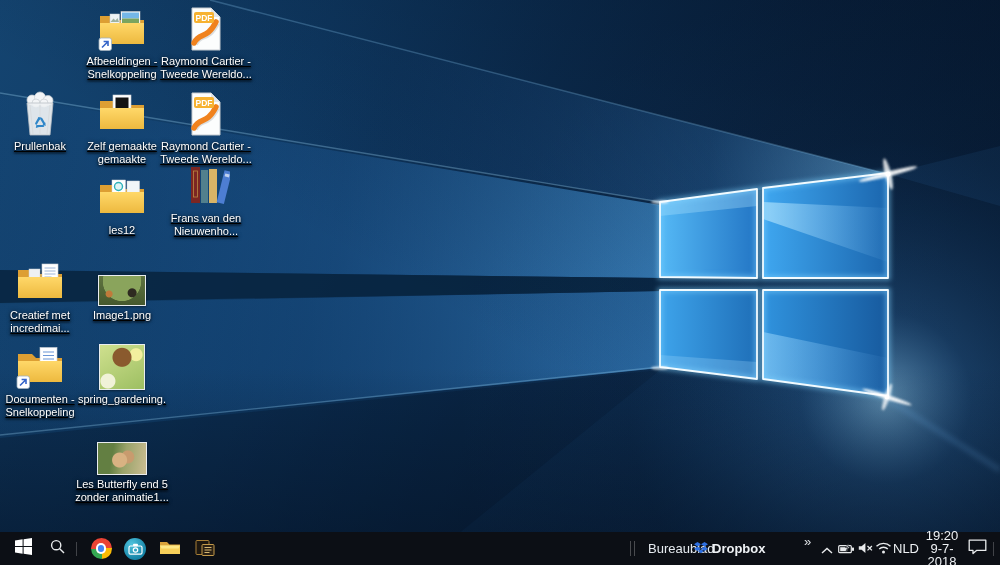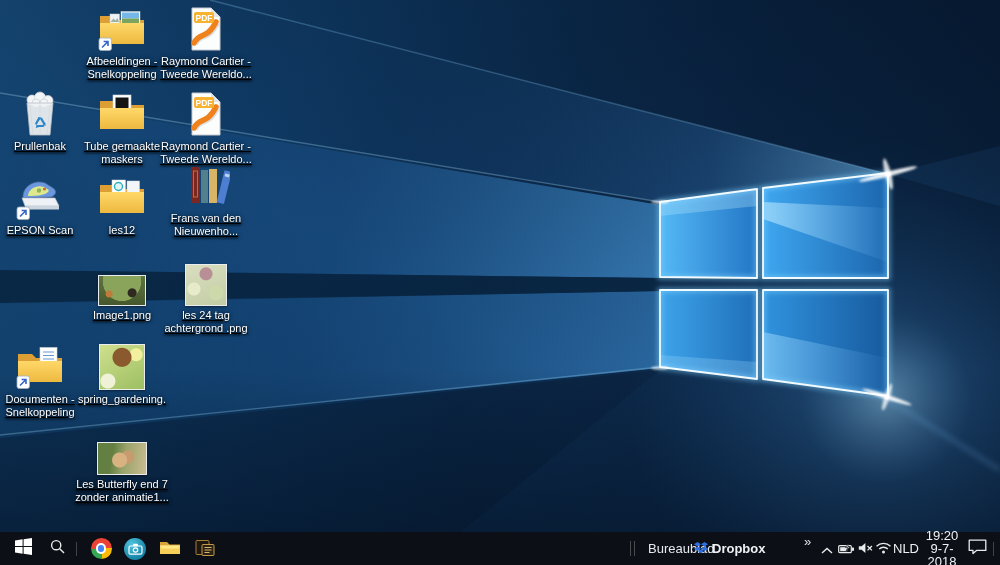--- a/index.html
+++ b/index.html
@@ -265,51 +265,37 @@
 
   <div class="cell" style="left:82px;top:91px">
     <div class="ico">
       <svg width="48" height="46" viewBox="0 0 48 46">
         <use href="#fBack" fill="#dd9f33"></use>
         <rect x="15" y="4" width="18" height="23" fill="#fff" stroke="#cfd3d6" stroke-width=".6"></rect>
         <rect x="17.5" y="6.5" width="13" height="18" fill="#141414"></rect>
         <use href="#fFront" fill="url(#fg)"></use>
       </svg>
     </div>
-    <div class="lbl">Tube gemaakte maskers</div>
+    <div class="lbl">Zelf gemaakte gemaakte</div>
   </div>
 
   <div class="cell" style="left:166px;top:91px">
     <div class="ico">
       <svg width="48" height="46" viewBox="0 0 48 46">
         <path d="M10 2 h19 l9 9 v33 h-28 z" fill="#fcfdfd" stroke="#c6cbd0" stroke-width="1"></path>
         <path d="M29 2 l9 9 h-9 z" fill="#e2e6e9"></path>
         <path d="M13 38 C19 26 25 36 35 17" fill="none" stroke="#b9bfc4" stroke-width="6" opacity=".5"></path>
         <path d="M12 37 C18 25 24 35 34 16" fill="none" stroke="#f0821e" stroke-width="5.5" stroke-linecap="round"></path>
         <rect x="12" y="6" width="20" height="11" rx="2" fill="#f7b231"></rect>
         <text x="22" y="14.5" font-size="8.5" font-weight="bold" fill="#fff" text-anchor="middle">PDF</text>
       </svg>
     </div>
     <div class="lbl">Raymond Cartier - Tweede Wereldo...</div>
   </div>
 
-  <div class="cell" style="left:0;top:175px">
-    <div class="ico">
-      <svg width="48" height="46" viewBox="0 0 48 46">
-        <path d="M7 23 C6 12 18 4 29 8 L37 13 C41 15.5 40.5 20 35 22 Z" fill="#6a97dd" stroke="#48699c" stroke-width=".8"></path>
-        <path d="M12 21 C12 14 21 9.5 28 12 L32.5 14.8 C34 18 26 21.5 12 21 Z" fill="#dfe98c"></path>
-        <circle cx="23" cy="15.5" r="2.2" fill="#8fb457"></circle>
-          <circle cx="28.5" cy="14" r="1.6" fill="#c86a3c"></circle>
-        <path d="M6 23 L39 23 L43 31 L9 31 Z" fill="#eef2f6" stroke="#b6bfc9" stroke-width=".7"></path>
-        <path d="M9 31 h34 v3.5 h-34 z" fill="#ccd5dd"></path>
-        <use href="#shArrow"></use>
-      </svg>
-    </div>
-    <div class="lbl">EPSON Scan</div>
-  </div>
 
   <div class="cell" style="left:82px;top:175px">
     <div class="ico">
       <svg width="48" height="46" viewBox="0 0 48 46">
         <use href="#fBack" fill="#dd9f33"></use>
         <rect x="14" y="5" width="13.5" height="17" fill="#fff" stroke="#d2d6d9" stroke-width=".5"></rect>
         <circle cx="20.5" cy="11.5" r="4" fill="#def4f5" stroke="#2eb2ba" stroke-width="1.4"></circle>
         <rect x="29" y="6" width="12.5" height="16" fill="#f2f6f8" stroke="#d2d6d9" stroke-width=".5"></rect>
         <use href="#fFront" fill="url(#fg)"></use>
       </svg>
@@ -326,34 +312,40 @@
         <rect x="27" y="6" width="8" height="34" fill="#d9b466"></rect>
         <g transform="rotate(14 38 40)">
           <rect x="34.5" y="7" width="7.5" height="33" fill="#4d7ed2"></rect>
           <rect x="36" y="10" width="4.5" height="3" fill="#dfe8f8" opacity=".8"></rect>
         </g>
       </svg>
     </div>
     <div class="lbl">Frans van den Nieuwenho...</div>
   </div>
 
+  <div class="cell" style="left:0;top:260px">
+    <div class="ico">
+      <svg width="48" height="46" viewBox="0 0 48 46">
+        <use href="#fBack" fill="#dd9f33"></use>
+        <rect x="13" y="9" width="11" height="13" fill="#eef1f4" stroke="#ccd1d5" stroke-width=".5"></rect>
+        <rect x="26" y="4" width="16" height="21" fill="#fff" stroke="#ccd1d5" stroke-width=".6"></rect>
+        <path d="M28.5 8 h11 M28.5 11 h11 M28.5 14 h11 M28.5 17 h7" stroke="#9fb6d8" stroke-width="1" fill="none"></path>
+        <use href="#fFront" fill="url(#fg)"></use>
+      </svg>
+    </div>
+    <div class="lbl">Creatief met incredimai...</div>
+  </div>
 
   <div class="cell" style="left:82px;top:260px">
     <div class="ico">
       <div class="thumb" data-icon="image-garden"></div>
     </div>
     <div class="lbl">Image1.png</div>
   </div>
 
-  <div class="cell" style="left:166px;top:260px">
-    <div class="ico">
-      <div class="thumb" data-icon="image-tags"></div>
-    </div>
-    <div class="lbl">les 24 tag achtergrond .png</div>
-  </div>
 
   <div class="cell" style="left:0;top:344px">
     <div class="ico">
       <svg width="48" height="46" viewBox="0 0 48 46">
         <use href="#fBack" fill="#dd9f33"></use>
         <rect x="24" y="3.5" width="17" height="22" fill="#fff" stroke="#ccd1d5" stroke-width=".6"></rect>
         <path d="M27 8 h11 M27 11.5 h11 M27 15 h11 M27 18.5 h7" stroke="#6b96d6" stroke-width="1.2" fill="none"></path>
         <use href="#fFront" fill="url(#fg)"></use>
         <use href="#shArrow"></use>
       </svg>
@@ -366,21 +358,21 @@
       <div class="thumb" data-icon="image-bear"></div>
     </div>
     <div class="lbl">spring_gardening.</div>
   </div>
 
 
   <div class="cell" style="left:82px;top:429px">
     <div class="ico">
       <div class="thumb" data-icon="image-butterfly"></div>
     </div>
-    <div class="lbl">Les Butterfly  end 7 zonder animatie1...</div>
+    <div class="lbl">Les Butterfly  end 5 zonder animatie1...</div>
   </div>
 </div>
 
 <div id="taskbar">
 
   <div class="tbtn" style="left:0;width:46px">
     <span>
       <svg width="17" height="17" viewBox="0 0 17 17">
         <path d="M0 2.4 L7.6 1.3 V8 H0 Z M8.6 1.15 L17 0 V8 H8.6 Z M0 9 H7.6 V15.7 L0 14.6 Z M8.6 9 H17 V17 L8.6 15.85 Z" fill="#fff"></path>
       </svg>

